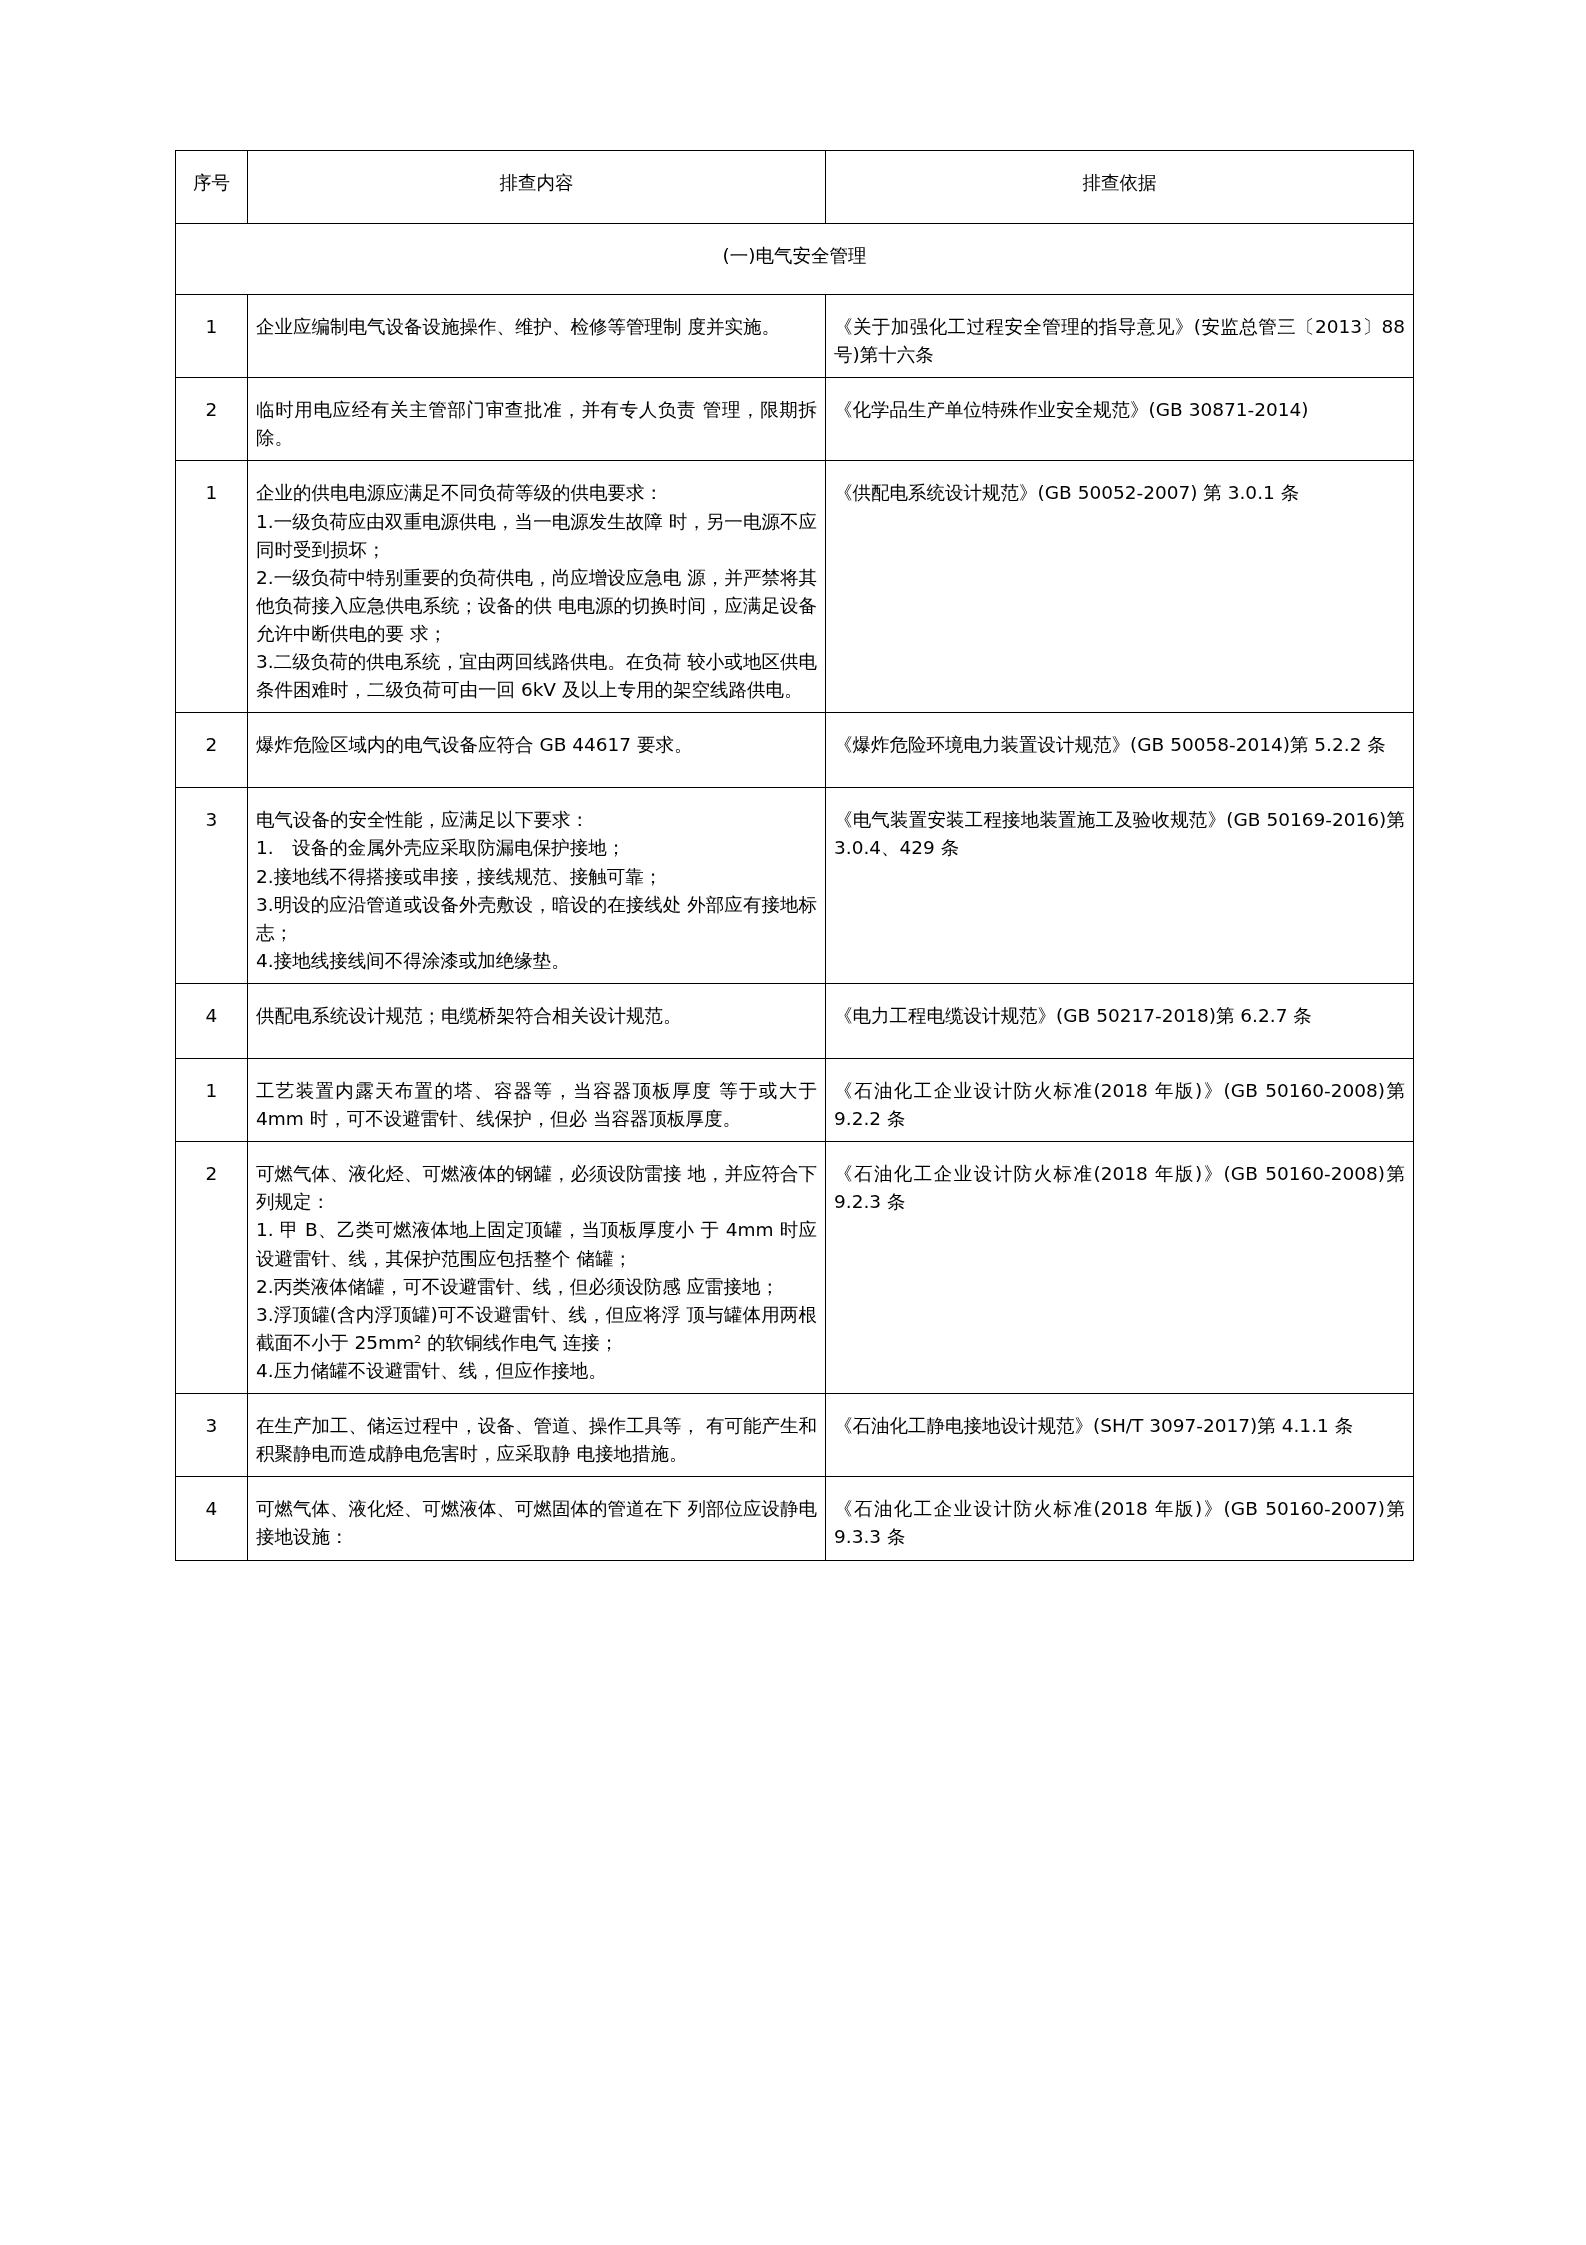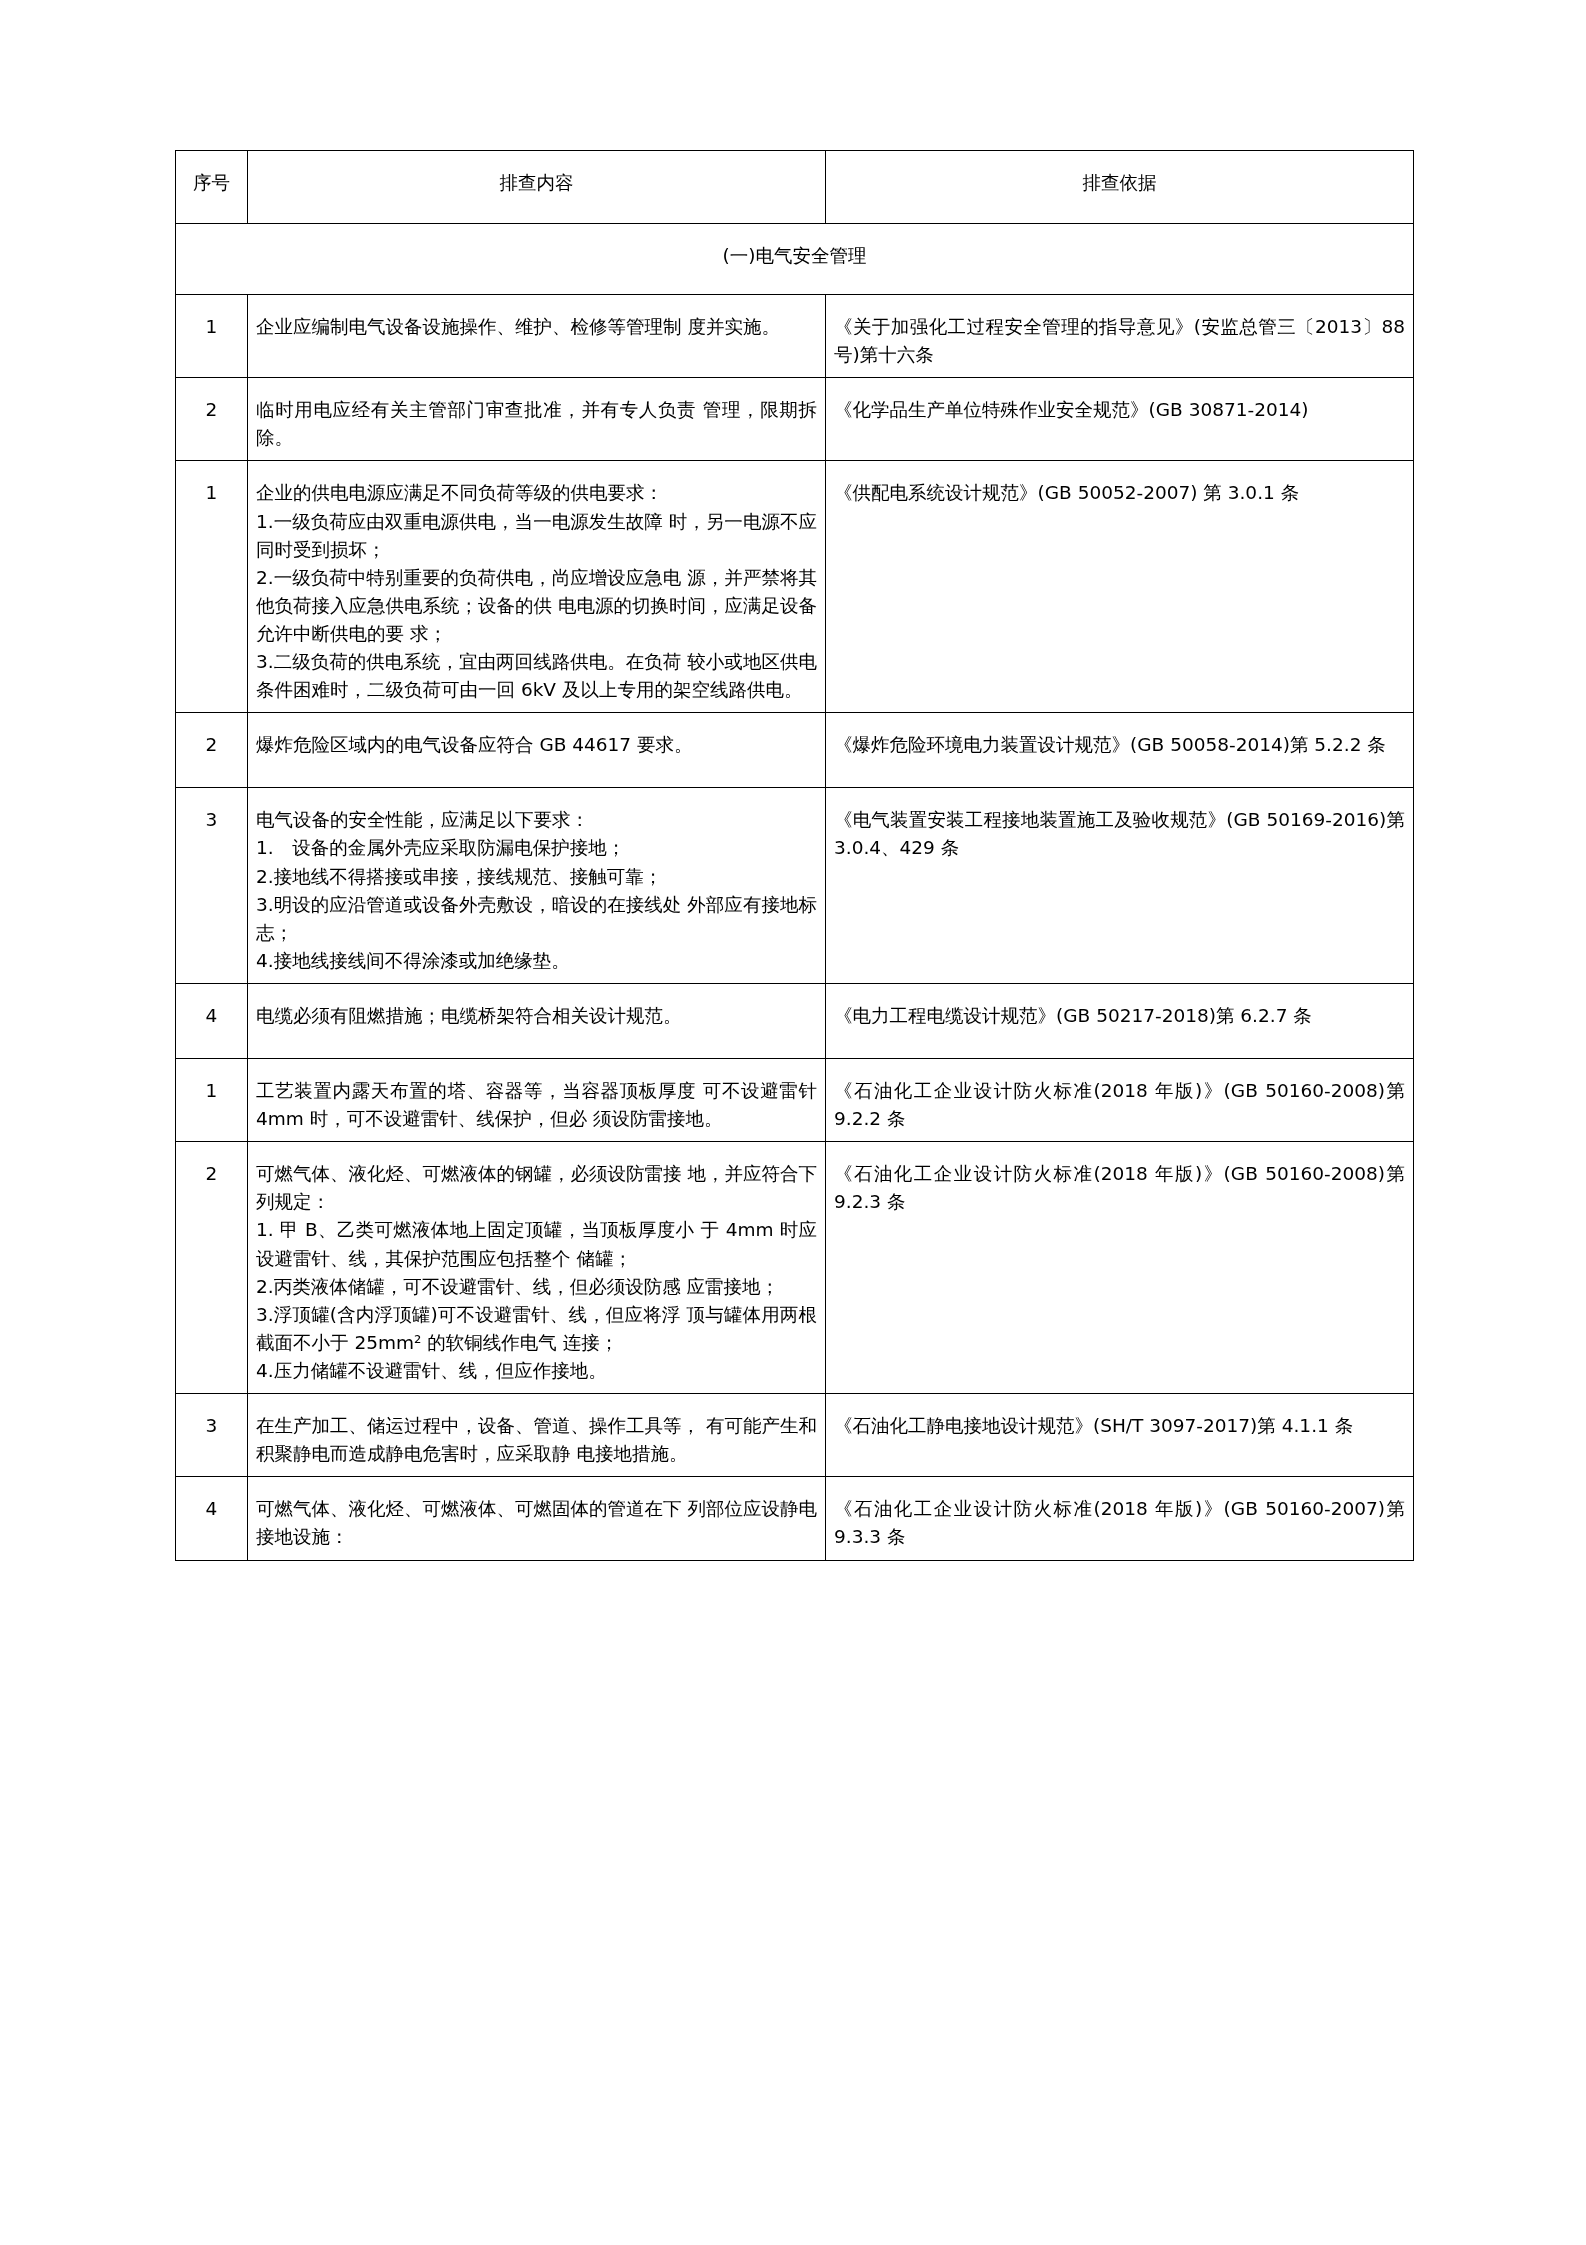--- a/index.html
+++ b/index.html
@@ -114,27 +114,27 @@
         <td class="content">爆炸危险区域内的电气设备应符合 GB 44617 要求。</td>
         <td class="basis" style="height:48px;overflow:hidden">《爆炸危险环境电力装置设计规范》(GB 50058-2014)第 5.2.2 条</td>
       </tr>
       <tr>
         <td class="num">3</td>
         <td class="content">电气设备的安全性能，应满足以下要求：<br>1.　设备的金属外壳应采取防漏电保护接地；<br>2.接地线不得搭接或串接，接线规范、接触可靠；<br>3.明设的应沿管道或设备外壳敷设，暗设的在接线处 外部应有接地标志；<br>4.接地线接线间不得涂漆或加绝缘垫。</td>
         <td class="basis">《电气装置安装工程接地装置施工及验收规范》(GB 50169-2016)第 3.0.4、429 条</td>
       </tr>
       <tr>
         <td class="num">4</td>
-        <td class="content">电缆必须有阻燃措施；电缆桥架符合相关设计规范。</td>
+        <td class="content">供配电系统设计规范；电缆桥架符合相关设计规范。</td>
         <td class="basis" style="height:48px;overflow:hidden">《电力工程电缆设计规范》(GB 50217-2018)第 6.2.7 条</td>
       </tr>
 
       <tr>
         <td class="num">1</td>
-        <td class="content">工艺装置内露天布置的塔、容器等，当容器顶板厚度 可不设避雷针 4mm 时，可不设避雷针、线保护，但必 须设防雷接地。</td>
+        <td class="content">工艺装置内露天布置的塔、容器等，当容器顶板厚度 等于或大于 4mm 时，可不设避雷针、线保护，但必 当容器顶板厚度。</td>
         <td class="basis">《石油化工企业设计防火标准(2018 年版)》(GB 50160-2008)第 9.2.2 条</td>
       </tr>
       <tr>
         <td class="num">2</td>
         <td class="content">可燃气体、液化烃、可燃液体的钢罐，必须设防雷接 地，并应符合下列规定：<br>1. 甲 B、乙类可燃液体地上固定顶罐，当顶板厚度小 于 4mm 时应设避雷针、线，其保护范围应包括整个 储罐；<br>2.丙类液体储罐，可不设避雷针、线，但必须设防感 应雷接地；<br>3.浮顶罐(含内浮顶罐)可不设避雷针、线，但应将浮 顶与罐体用两根截面不小于 25mm² 的软铜线作电气 连接；<br>4.压力储罐不设避雷针、线，但应作接地。</td>
         <td class="basis">《石油化工企业设计防火标准(2018 年版)》(GB 50160-2008)第 9.2.3 条</td>
       </tr>
       <tr>
         <td class="num">3</td>
         <td class="content">在生产加工、储运过程中，设备、管道、操作工具等， 有可能产生和积聚静电而造成静电危害时，应采取静 电接地措施。</td>

